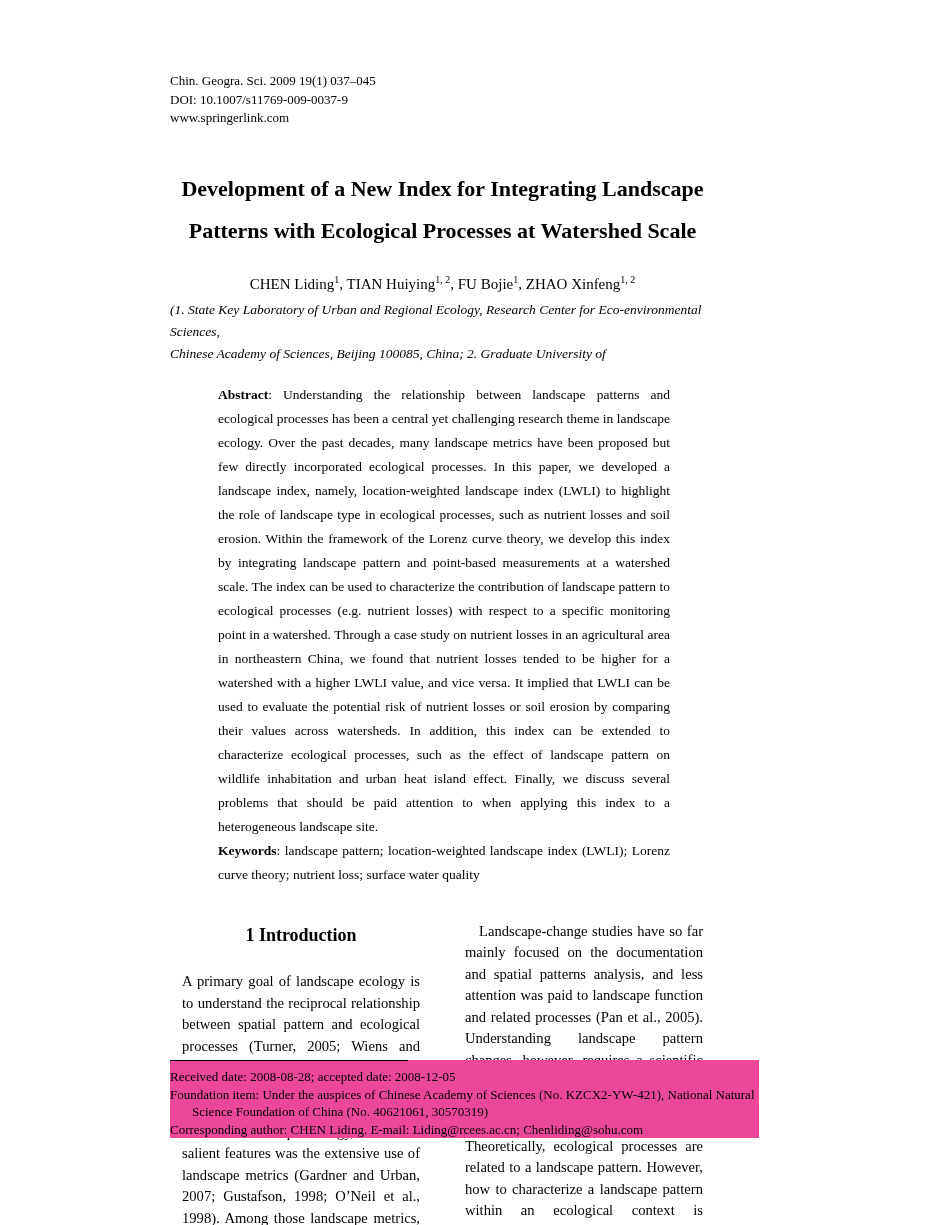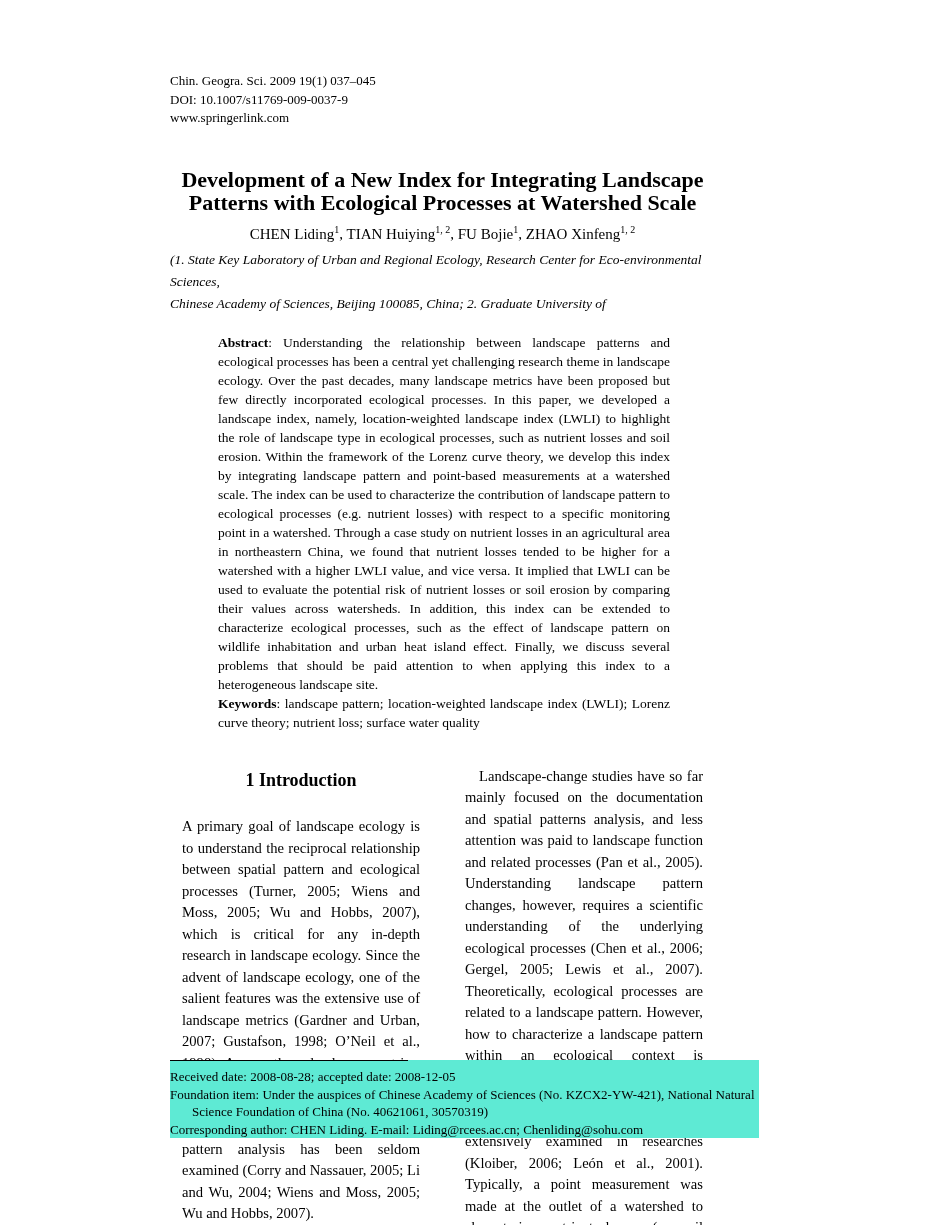--- a/index.html
+++ b/index.html
@@ -12,41 +12,41 @@
     color: #000000;
     font-family: "Liberation Serif", serif;
     box-sizing: border-box;
     padding: 72px 120px 0 80px;
     overflow: hidden;
   }
   .journal-header { font-size: 13px; line-height: 18.5px; }
   .paper-title {
     margin: 40px 10px 0 10px;
     font-size: 22px;
-    line-height: 23px;
+    line-height: 42px;
     font-weight: bold;
     text-align: center;
   }
   .authors-line {
-    margin-top: 12px;
+    margin-top: 24px;
     font-size: 15px;
     text-align: center;
   }
   .authors-line sup { font-size: 10px; line-height: 0; }
   .affiliations {
     margin-top: 6px;
     font-size: 13.5px;
     line-height: 22px;
     font-style: italic;
     text-align: left;
   }
   .abstract-section {
     margin: 18px 45px 0 48px;
     font-size: 13.5px;
-    line-height: 19px;
+    line-height: 24px;
     text-align: justify;
   }
   .abstract-section p { margin: 0; }
   .bold { font-weight: bold; }
   .article-body {
     display: flex;
     gap: 21px;
     margin-top: 22px;
     font-size: 14.6px;
     line-height: 21.5px;
@@ -61,21 +61,21 @@
   }
   .col p { margin: 12px; }
   .p-indent { text-indent: 14px; }
   .footnote-section {
     position: absolute;
     left: 80px;
     right: 76px;
     top: 1060px;
     font-size: 13px;
     line-height: 17.5px;
-    background: #5eead4;
+    background: #ec4899;
   }
   .footnote-rule {
     width: 238px;
     height: 0;
     border-top: 1px solid #000000;
     margin-bottom: 7px;
   }
   .hang { padding-left: 22px; text-indent: -22px; }
 </style>
 </head>

